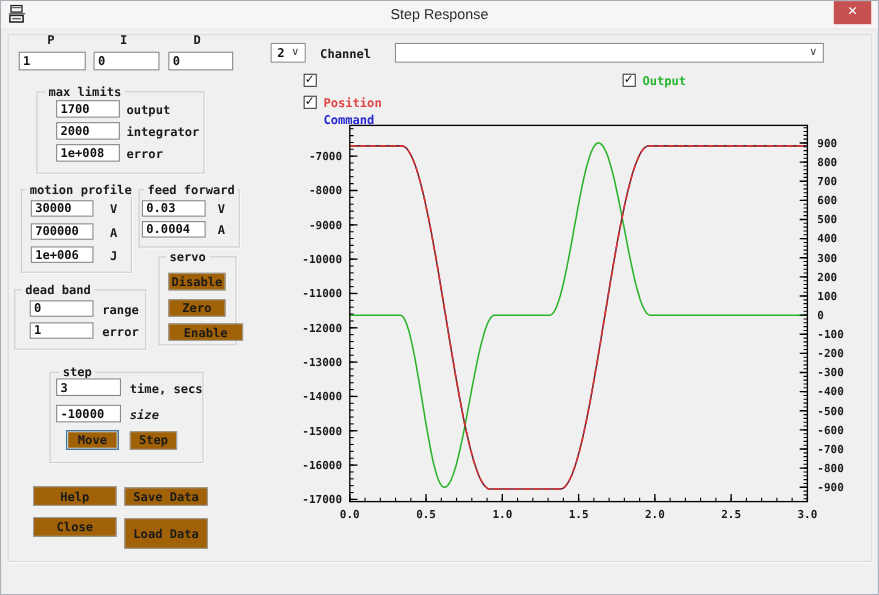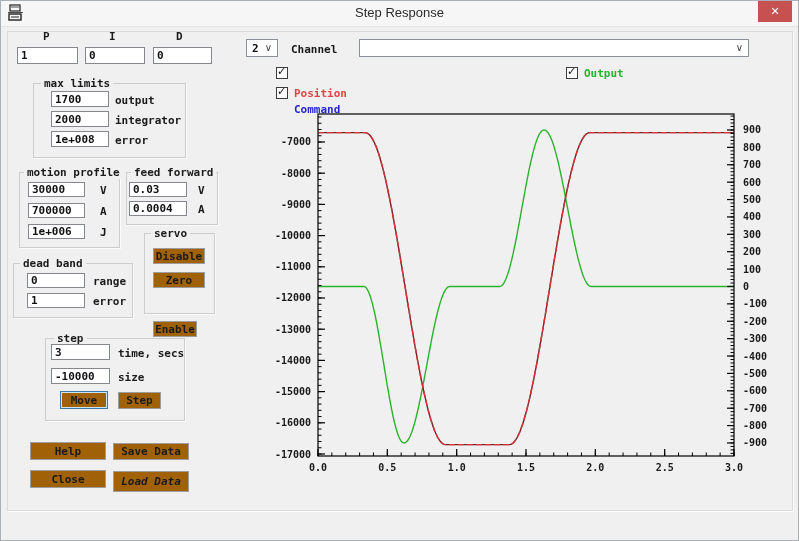--- a/index.html
+++ b/index.html
@@ -90,44 +90,44 @@
   <input class="field" style="left: 128px; top: 181px; width: 58px; height: 15px;" value="0.03">
   <span class="abs mono" style="left:197px;top:183px;">V</span>
   <input class="field" style="left: 128px; top: 200px; width: 58px; height: 15px;" value="0.0004">
   <span class="abs mono" style="left:197px;top:202px;">A</span>
 
   <div class="group" style="left:143px;top:232px;width:69px;height:79px;">
     <span class="gtitle" style="left:6px;">servo</span>
   </div>
   <button class="btn" style="left:152px;top:247px;width:52px;height:16px;">Disable</button>
   <button class="btn" style="left:152px;top:271px;width:52px;height:16px;">Zero</button>
-  <button class="btn" style="left:152px;top:293px;width:44px;height:16px;margin-top:27px;">Enable</button>
+  <button class="btn" style="left:152px;top:293px;width:68px;height:16px;">Enable</button>
 
   <div class="group" style="left:12px;top:262px;width:118px;height:53px;">
     <span class="gtitle" style="left:6px;">dead band</span>
   </div>
   <input class="field" style="left: 26px; top: 272px; width: 58px; height: 15px;" value="0">
   <span class="abs mono" style="left:92px;top:274px;">range</span>
   <input class="field" style="left: 26px; top: 292px; width: 58px; height: 15px;" value="1">
   <span class="abs mono" style="left:92px;top:294px;">error</span>
 
   <div class="group" style="left:44px;top:337px;width:138px;height:81px;">
     <span class="gtitle" style="left:8px;">step</span>
   </div>
   <input class="field" style="left: 50px; top: 343px; width: 59px; height: 16px;" value="3">
   <span class="abs mono" style="left:117px;top:346px;">time, secs</span>
   <input class="field" style="left: 50px; top: 367px; width: 59px; height: 16px;" value="-10000">
-  <span class="abs mono" style="left:117px;top:370px;">size</span>
+  <span class="abs mono" style="left:117px;top:370px;font-style:italic;">size</span>
   <button class="btn default" style="left:59px;top:390px;width:48px;height:18px;">Move</button>
   <button class="btn" style="left:117px;top:391px;width:43px;height:17px;">Step</button>
 
   <button class="btn" style="left:29px;top:441px;width:76px;height:18px;">Help</button>
   <button class="btn" style="left:112px;top:442px;width:76px;height:17px;">Save Data</button>
   <button class="btn" style="left:29px;top:469px;width:76px;height:18px;">Close</button>
-  <button class="btn" style="left:112px;top:470px;width:76px;height:21px;font-style:italic;">Load Data</button>
+  <button class="btn" style="left:112px;top:470px;width:76px;height:28px;">Load Data</button>
 
   <div class="combo" style="left:245px;top:38px;width:32px;height:18px;">
     <span class="val">2</span>
     <span class="chev">∨</span>
   </div>
   <span class="abs mono" style="left:290px;top:42px;">Channel</span>
 
   <div class="combo" style="left:358px;top:38px;width:390px;height:18px;">
     <span class="chev">∨</span>
   </div>

